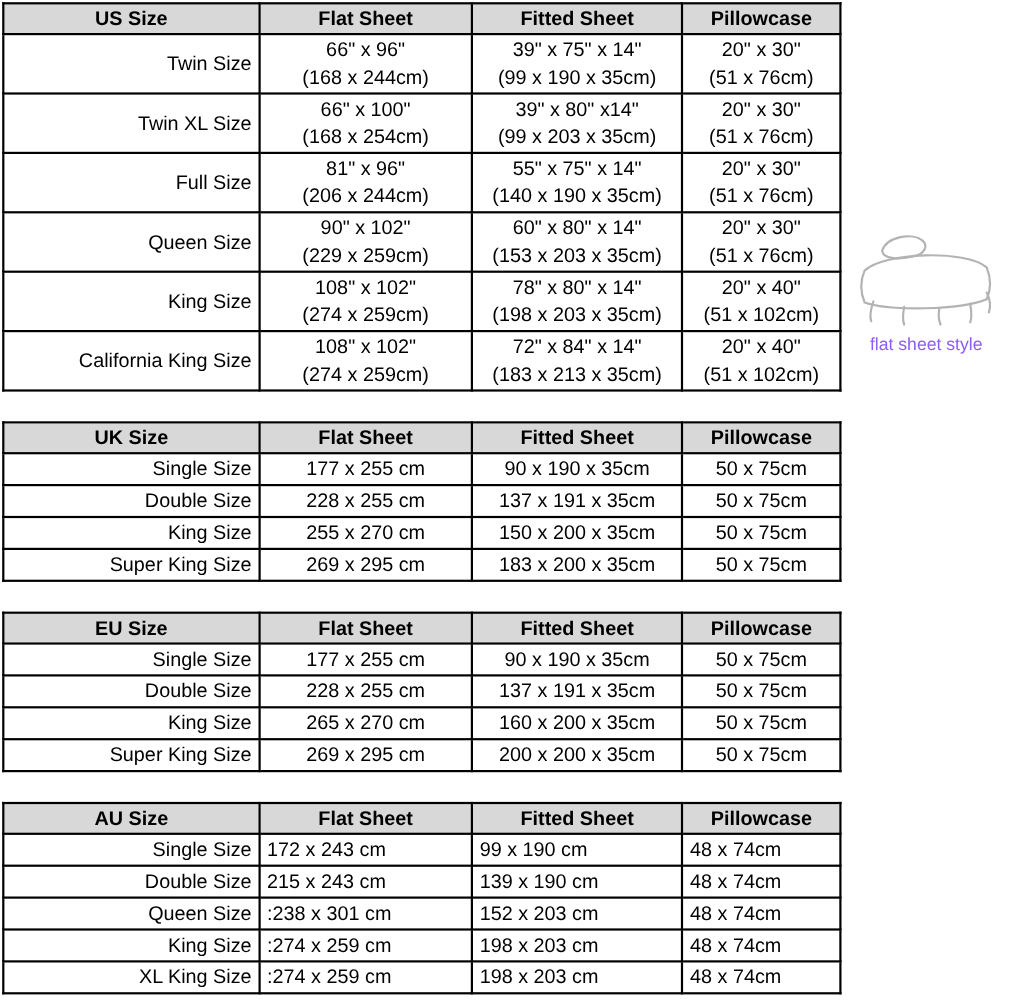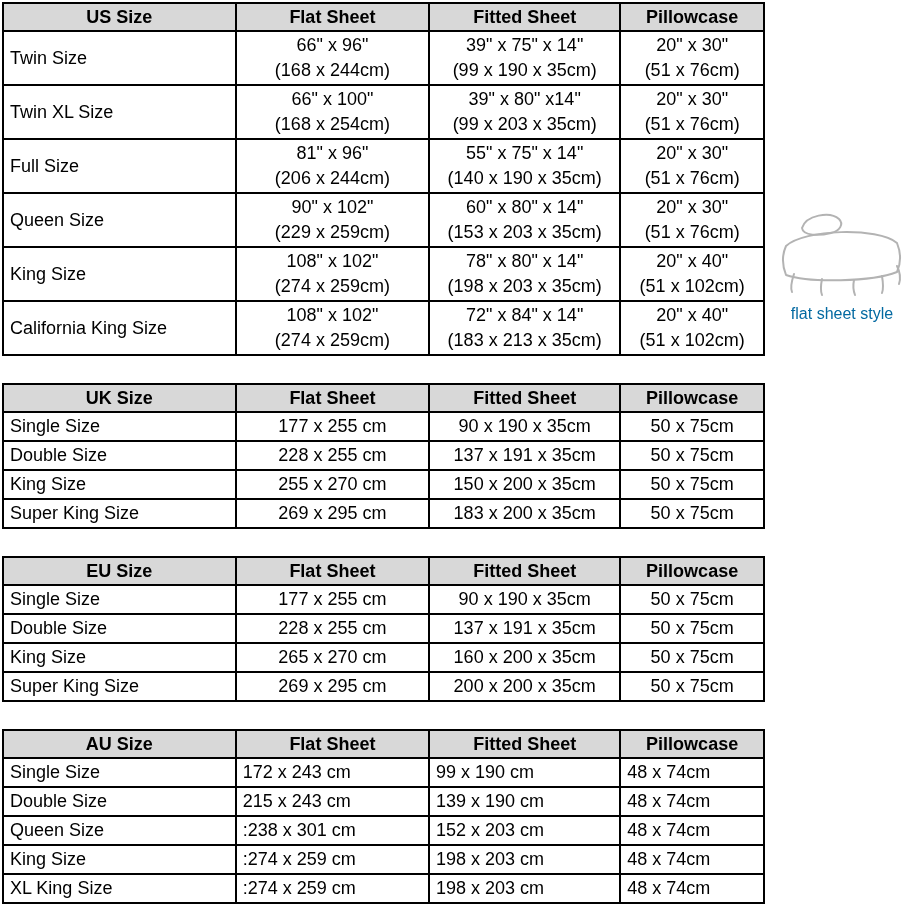--- a/index.html
+++ b/index.html
@@ -27,27 +27,27 @@
     line-height: 25px;
     padding: 1px 6px;
     white-space: pre-line;
     vertical-align: middle;
   }
   th:nth-child(1) { width: 230px; }
   th:nth-child(2) { width: 191px; }
   th:nth-child(3) { width: 189px; }
   th:nth-child(4) { width: 142px; }
 
-  td.label-cell { text-align: left; }
+  td.label-cell { text-align: right; }
   table.align-center td.data-cell { text-align: center; }
   table.align-left  td.data-cell { text-align: left; }
 
   .illus { position: absolute; width: 152px; text-align: center; }
   .illus svg { display: block; margin: 0 auto; }
-  .illus .caption { font-size: 16px; color: #0369a1; margin-top: 5px; text-align: center; }
+  .illus .caption { font-size: 16px; color: #8b5cf6; margin-top: 5px; text-align: center; }
   #flat-illus   { left: 766px; top: 204px; }
   #fitted-illus { left: 766px; top: 420px; }
 </style>
 </head>
 <body>
 
 <div class="page">
 
   <div class="tables-col">
     <table class="align-center">

